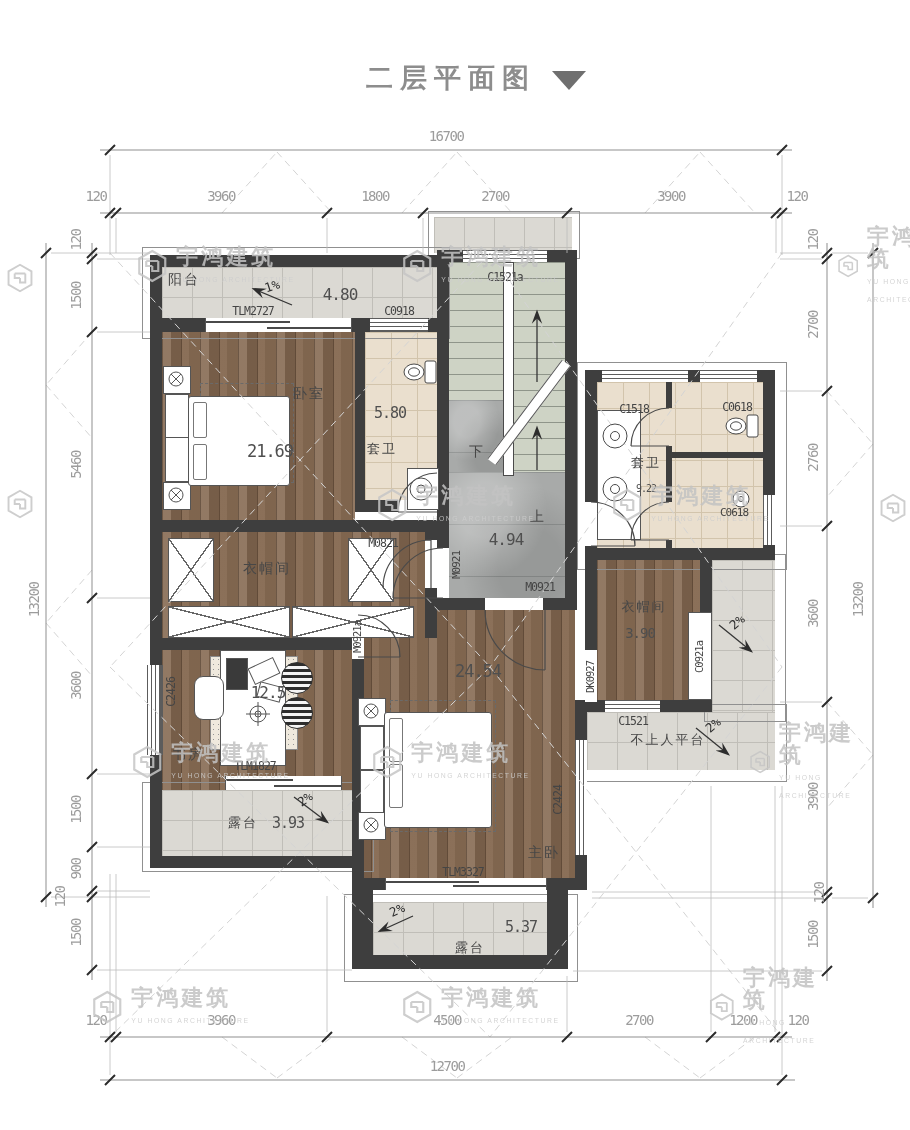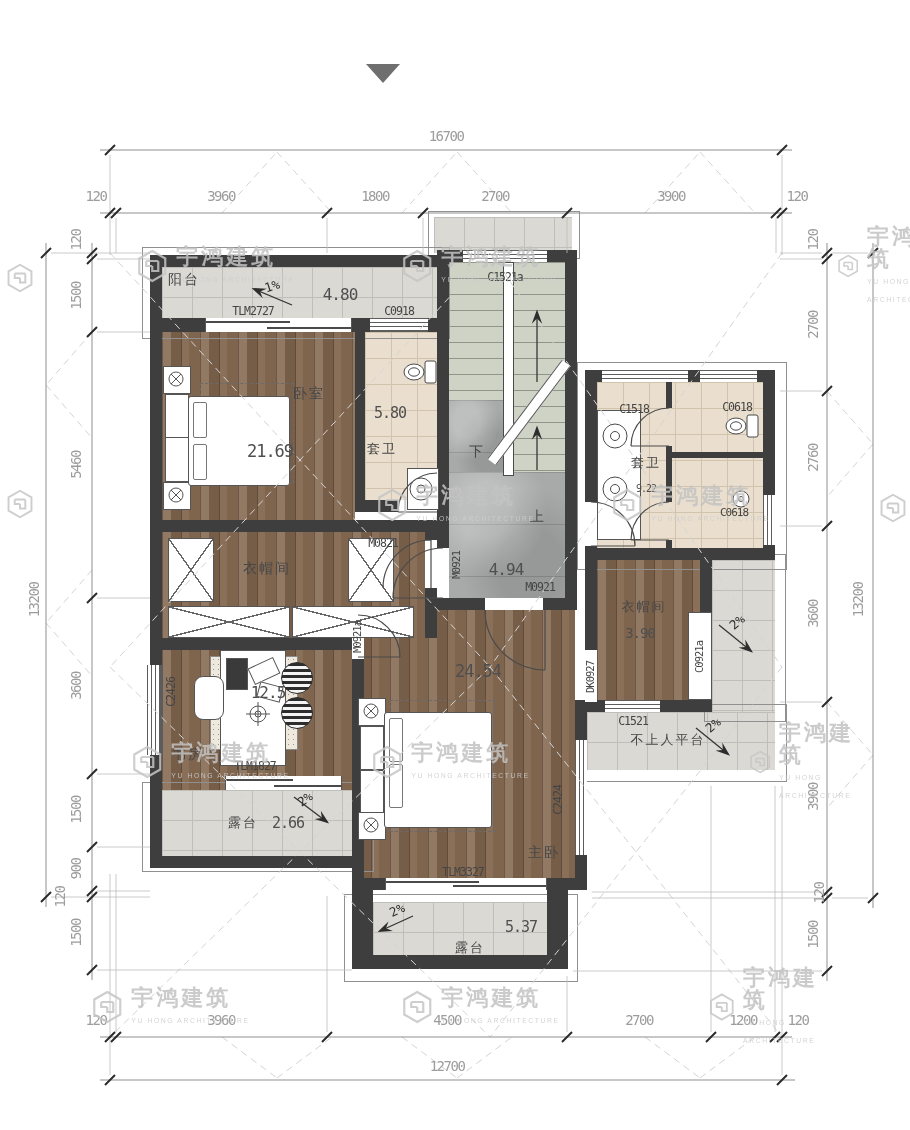--- a/index.html
+++ b/index.html
@@ -73,20 +73,21 @@
       transform:translate(-50%,-50%);z-index:8;pointer-events:none;}
   .wm .cn{font-size:22px;letter-spacing:3px;font-weight:bold;color:#c3c3c3;line-height:1;}
   .wm .en{font-size:6.8px;letter-spacing:1.6px;color:#cdcdcd;margin-top:2px;}
 </style>
 </head>
 <body>
 
 <div class="sheet">
 
   <div class="title">
+    <span class="tx">二层平面图</span>
     <span class="tri"></span>
   </div>
 
   <div class="fl tileg" style="left:162px;top:267px;width:278px;height:53px"></div>
   <div class="fl tileg" style="left:434px;top:217px;width:138px;height:36px"></div>
   <div class="fl wood" style="left:162px;top:332px;width:193px;height:200px"></div>
   <div class="fl tileb" style="left:365px;top:332px;width:72px;height:180px"></div>
   <div class="fl wood" style="left:162px;top:532px;width:413px;height:106px"></div>
   <div class="fl wood" style="left:162px;top:638px;width:413px;height:152px"></div>
   <div class="fl wood" style="left:352px;top:790px;width:223px;height:100px"></div>
@@ -373,21 +374,21 @@
   <div class="lbl num" style="left:340px;top:294px">4.80</div>
   <div class="lbl code" style="left:253px;top:311px">TLM2727</div>
   <div class="lbl code" style="left:399px;top:311px">C0918</div>
   <div class="lbl code" style="left:505px;top:277px">C1521a</div>
   <div class="lbl cjk" style="left:309px;top:394px">卧室</div>
   <div class="lbl num" style="left:270px;top:451px;font-size:17px">21.69</div>
   <div class="lbl num" style="left:390px;top:413px;font-size:15px">5.80</div>
   <div class="lbl cjk" style="left:382px;top:449px;font-size:13px">套卫</div>
   <div class="lbl cjk" style="left:477px;top:452px">下</div>
   <div class="lbl cjk" style="left:538px;top:517px">上</div>
-  <div class="lbl num" style="left:506px;top:569px">4.94</div>
+  <div class="lbl num" style="left:506px;top:539px">4.94</div>
   <div class="lbl code rot" style="left:456px;top:565px;font-size:11px">M0921</div>
   <div class="lbl code" style="left:540px;top:587px">M0921</div>
   <div class="lbl code" style="left:383px;top:543px">M0821</div>
   <div class="lbl code" style="left:634px;top:409px">C1518</div>
   <div class="lbl code" style="left:737px;top:407px">C0618</div>
   <div class="lbl cjk" style="left:646px;top:463px;font-size:13px">套卫</div>
   <div class="lbl num" style="left:646px;top:488px;font-size:10px">9.22</div>
   <div class="lbl code" style="left:734px;top:512px;font-size:11px">C0618</div>
   <div class="lbl cjk" style="left:644px;top:607px;font-size:13px">衣帽间</div>
   <div class="lbl num" style="left:640px;top:633px;font-size:14px">3.90</div>
@@ -397,21 +398,21 @@
   <div class="lbl cjk" style="left:668px;top:740px;font-size:13px">不上人平台</div>
   <div class="lbl slope" style="left:737px;top:622px;transform:translate(-50%,-50%) rotate(-40deg)">2%</div>
   <div class="lbl slope" style="left:713px;top:725px;transform:translate(-50%,-50%) rotate(-40deg)">2%</div>
   <div class="lbl cjk" style="left:267px;top:569px">衣帽间</div>
   <div class="lbl code rot" style="left:357px;top:637px;font-size:10.5px">M0921a</div>
   <div class="lbl cjk" style="left:188px;top:755px">书房</div>
   <div class="lbl num" style="left:268px;top:692px">12.5</div>
   <div class="lbl code rot" style="left:171px;top:692px">C2426</div>
   <div class="lbl code" style="left:255px;top:766px">TLM1827</div>
   <div class="lbl cjk" style="left:243px;top:823px;font-size:13px">露台</div>
-  <div class="lbl num" style="left:288px;top:823px;font-size:15px">2.66</div>
+  <div class="lbl num" style="left:288px;top:823px;font-size:15px">3.93</div>
   <div class="lbl slope" style="left:305px;top:799px;transform:translate(-50%,-50%) rotate(-35deg)">2%</div>
   <div class="lbl num" style="left:478px;top:671px;font-size:17px">24.54</div>
   <div class="lbl cjk" style="left:544px;top:853px">主卧</div>
   <div class="lbl code" style="left:463px;top:872px">TLM3327</div>
   <div class="lbl code rot" style="left:558px;top:800px">C2424</div>
   <div class="lbl cjk" style="left:470px;top:948px;font-size:13px">露台</div>
   <div class="lbl num" style="left:521px;top:927px;font-size:15px">5.37</div>
   <div class="lbl slope" style="left:397px;top:910px;transform:translate(-50%,-50%) rotate(-25deg)">2%</div>
 
   <div class="wm" style="left:215px;top:266px">

